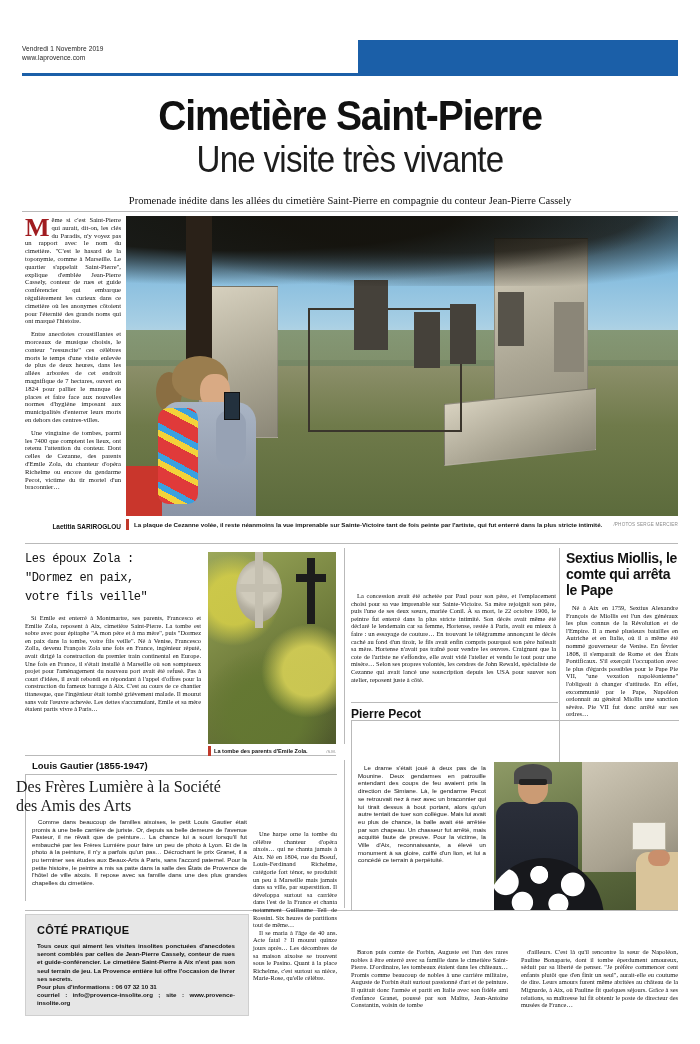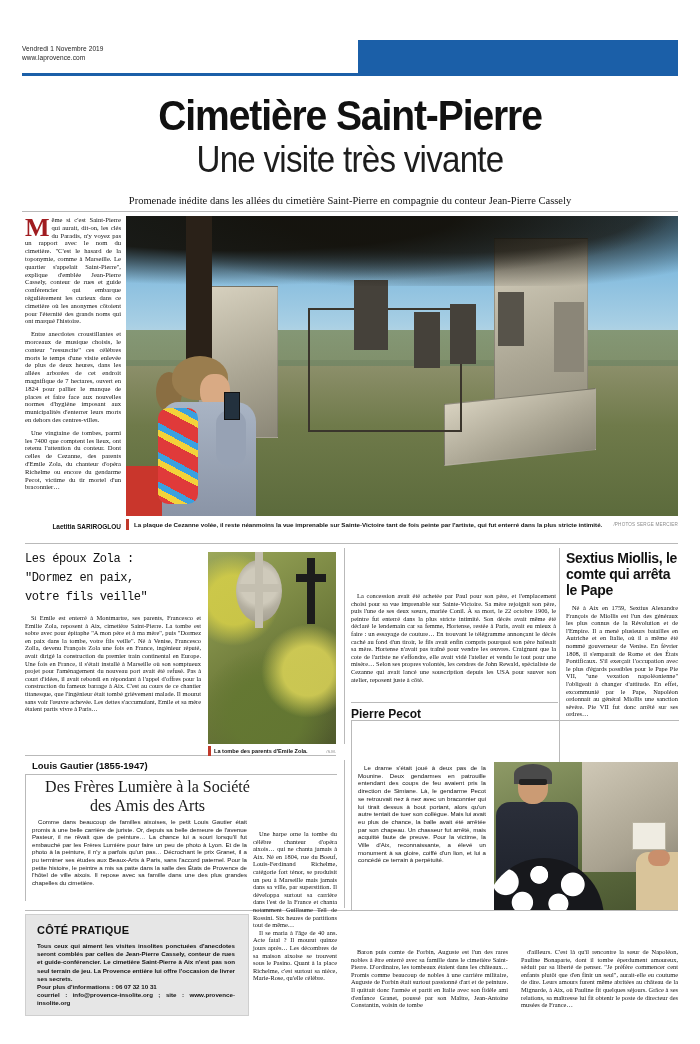--- a/index.html
+++ b/index.html
@@ -358,22 +358,21 @@
   
   .lg-kicker {
     position: absolute; left: 32px; top: 760px; width: 240px;
     font-family:"Liberation Sans",sans-serif; font-weight:bold; font-size:9.5px; color:#111;
   }
   .lg-box {
     position: absolute; left: 25px; top: 774px; width: 311px; height: 126px;
     border-left: 1px solid #b9b9b9; border-top: 1px solid #b9b9b9;
   }
   .lg-title {
-    position: absolute; left: 40px; top: 778px; width: 215px;
-    text-align: center;
+    position: absolute; left: 16px; top: 778px; width: 215px;
     font-family:"Liberation Serif",serif; font-size: 16px; line-height: 18.5px; color:#1a1a1a;
   }
   .lg-body {
     position: absolute; left: 32px; top: 818px; width: 215px;
     font-family:"Liberation Sans",sans-serif;
     font-size: 6.1px; line-height: 7.6px; text-align: justify; color:#111;
   }
   .lg-body p { margin:0; text-indent: 6px; }
 
   

